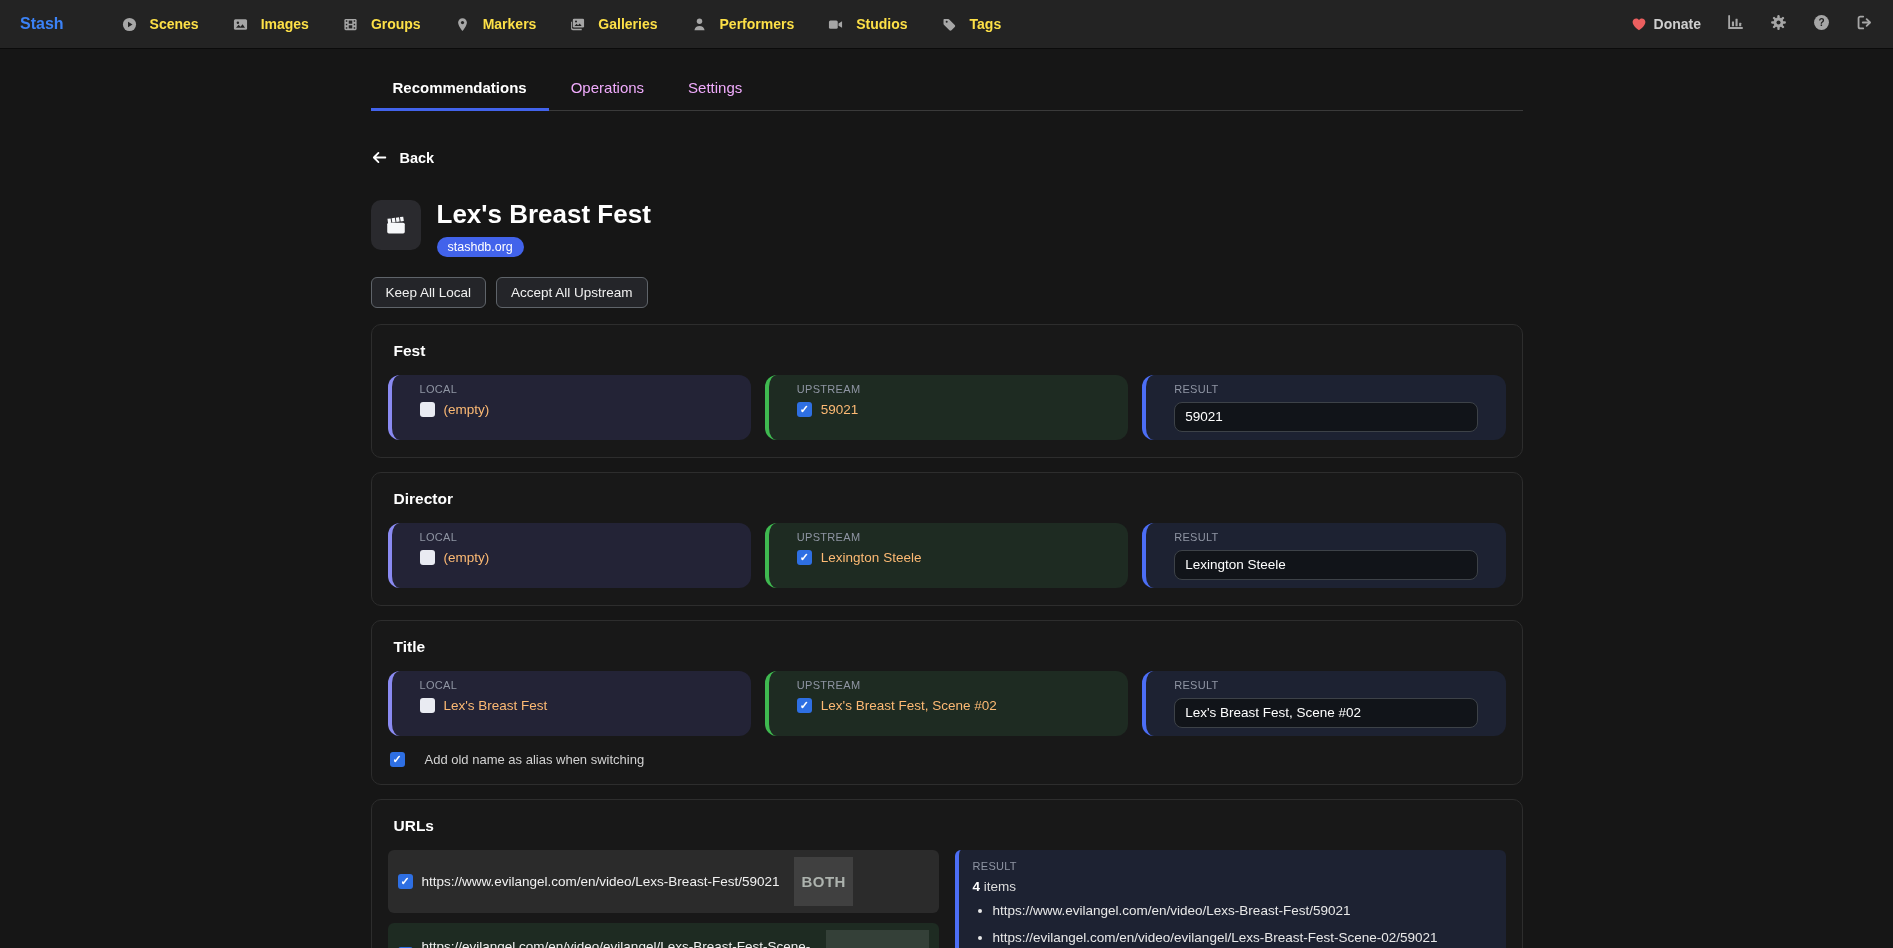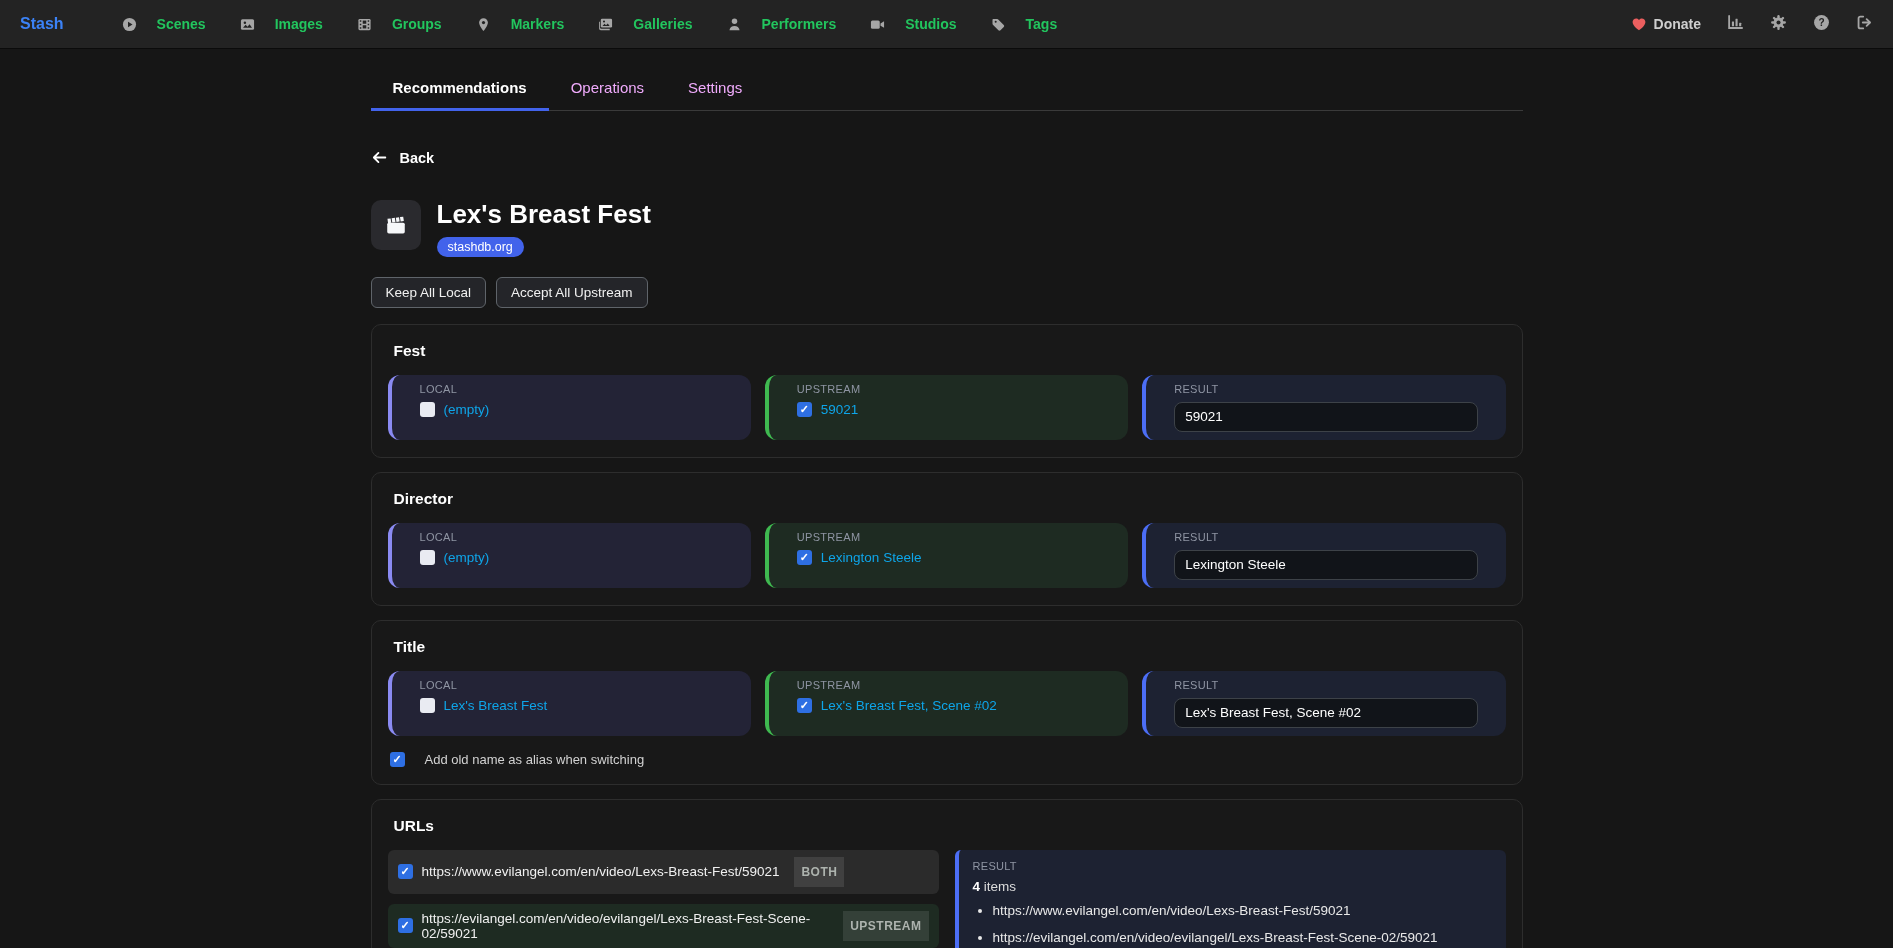--- a/index.html
+++ b/index.html
@@ -10,21 +10,21 @@
     font-family: "Liberation Sans", sans-serif;
   }
 
   
   .topnav {
     height: 48px; background: #232323; display: flex; align-items: center;
     padding: 0 20px; box-shadow: 0 1px 0 rgba(0,0,0,.5);
   }
   .brand { color: #3b82f6; font-weight: 700; font-size: 16px; cursor: pointer; }
   .nav-items { display: flex; align-items: center; gap: 34px; margin-left: 58px; }
-  .nav-item { display: flex; align-items: center; gap: 20px; color: #22c55e;
+  .nav-item { display: flex; align-items: center; gap: 13px; color: #fde047;
     font-weight: 700; font-size: 14px; cursor: pointer; }
   .nav-icon { color: #a6a6a6; display: inline-flex; }
   .nav-right { margin-left: auto; display: flex; align-items: center; gap: 26px; }
   .donate { display: flex; align-items: center; gap: 7px; color: #cfcfcf;
     font-weight: 700; font-size: 14px; cursor: pointer; }
   .icon-btn { color: #a6a6a6; display: inline-flex; cursor: pointer; }
 
   
   .page { width: 1152px; margin: 0 auto; }
 
@@ -57,21 +57,21 @@
     padding: 17px 16px; margin-top: 14px; }
   .card:first-of-type { margin-top: 16px; }
   .card-heading { margin: 0 0 15px 6px; font-size: 15.5px; font-weight: 700; color: #fff; }
 
   .triple { display: grid; grid-template-columns: 1fr 1fr 1fr; gap: 14px; }
   .field-box { border-left: 4px solid; border-radius: 12px; padding: 8px 28px; min-height: 54px; }
   .field-box.local    { background: #232336; border-color: #8a8af2; }
   .field-box.upstream { background: #1e2b22; border-color: #3fb950; }
   .field-box.result   { background: #1d2232; border-color: #4c6ef5; }
   .field-label { font-size: 11px; color: #8f95a3; letter-spacing: .3px; margin-bottom: 7px; }
-  .field-value { display: flex; align-items: center; gap: 9px; font-size: 13.5px; color: #0ea5e9; }
+  .field-value { display: flex; align-items: center; gap: 9px; font-size: 13.5px; color: #fdba74; }
 
   .checkbox { width: 15px; height: 15px; border-radius: 3px; background: #e9ebf2;
     display: inline-flex; align-items: center; justify-content: center; flex: none; cursor: pointer; }
   .checkbox.checked { background: #2e6fe3; }
   .checkbox.checked::after { content: "✓"; color: #fff; font-size: 11px; font-weight: 700; line-height: 1; }
 
   .result-input { width: 100%; height: 30px; background: #111419; border: 1px solid #3d4248;
     border-radius: 8px; color: #fff; font-size: 13.5px; padding: 0 10px;
     font-family: "Liberation Sans", sans-serif; }
 
@@ -79,22 +79,22 @@
     margin-left: 2px; font-size: 13px; color: #d2d2d2; }
 
   
   .urls-grid { display: grid; grid-template-columns: 1fr 1fr; gap: 16px; align-items: start; }
   .url-rows { display: flex; flex-direction: column; gap: 10px; }
   .url-row { border-radius: 6px; padding: 7px 10px; display: flex; align-items: center;
     gap: 9px; font-size: 13.5px; color: #f0f0f0; }
   .url-row.both { background: #2b2b2b; }
   .url-row.upstream { background: #1e2b22; }
   .url-text { overflow-wrap: anywhere; }
-  .url-badge { margin-left: 6px; font-size: 12px; font-weight: 600; letter-spacing: .5px;
-    color: #adb3ae; background: rgba(255,255,255,.10); padding: 8px 7px; border-radius: 0;
+  .url-badge { margin-left: 6px; font-size: 15px; font-weight: 600; letter-spacing: .5px;
+    color: #adb3ae; background: rgba(255,255,255,.10); padding: 16px 7px; border-radius: 0;
     white-space: nowrap; }
 
   .result-panel { background: #1d2232; border-left: 4px solid #4c6ef5; border-radius: 6px;
     padding: 10px 14px 16px; }
   .result-count { font-size: 13.5px; color: #dcdcdc; margin-bottom: 2px; }
   .result-count b { color: #fff; }
   .result-list { margin: 8px 0 0 20px; padding: 0; font-size: 13.5px; color: #e8e8e8; }
   .result-list li { margin-bottom: 9px; overflow-wrap: anywhere; line-height: 1.35; }
 </style>
 </head>

